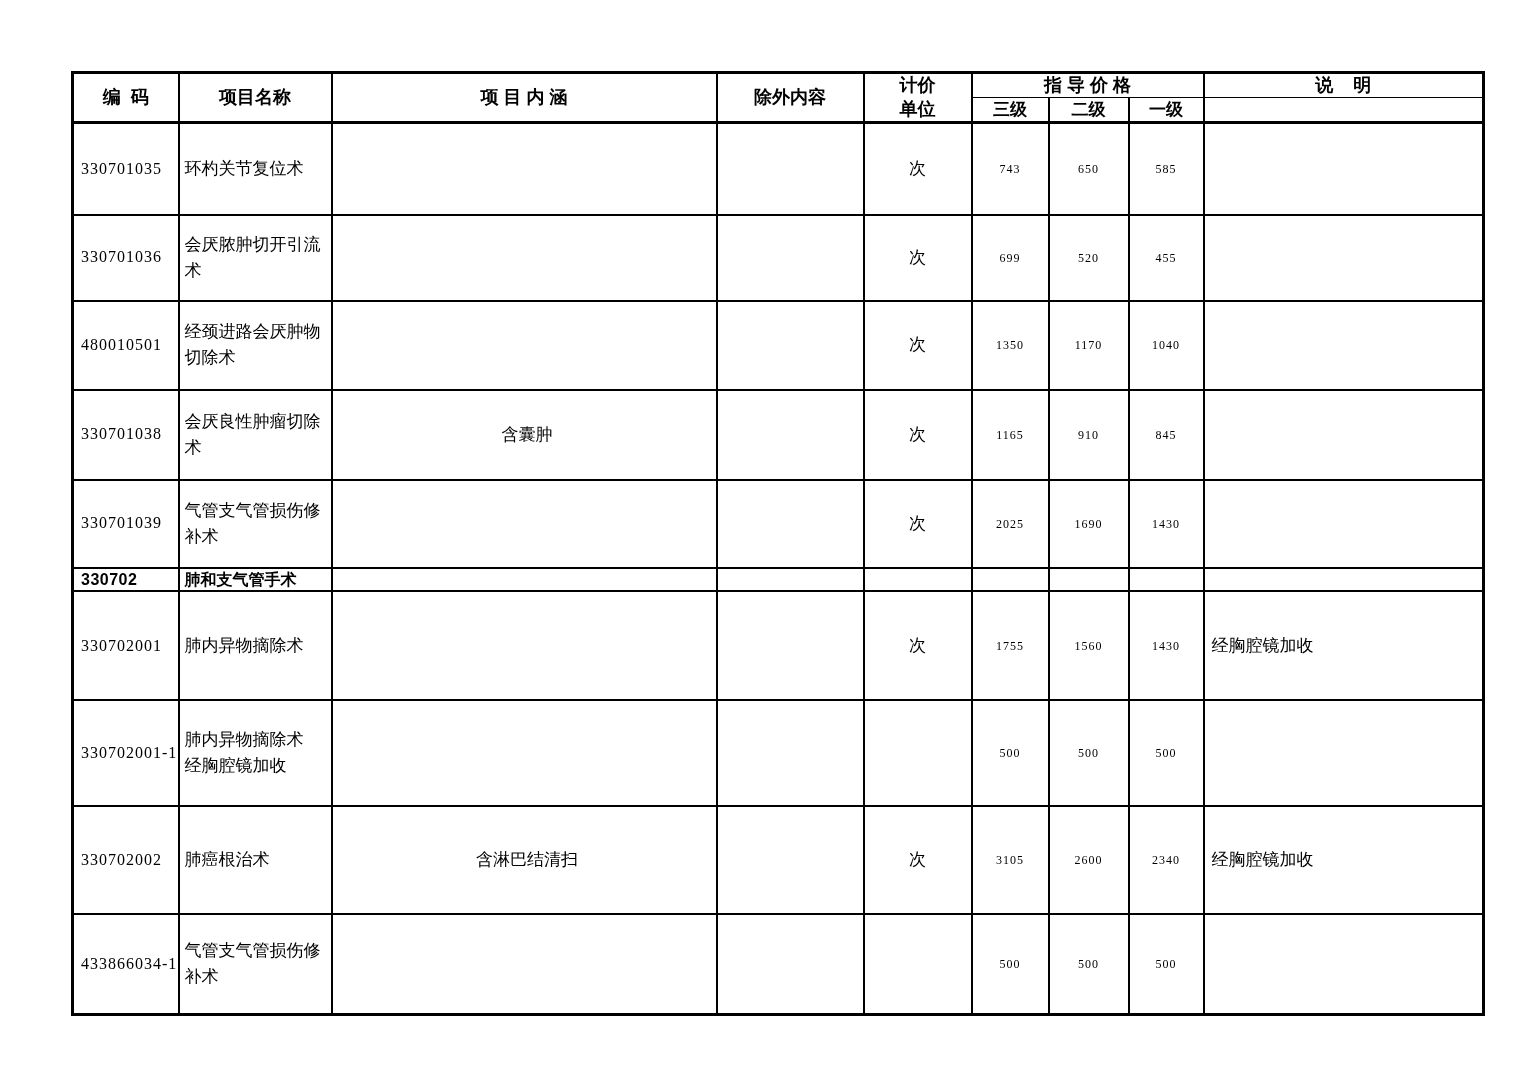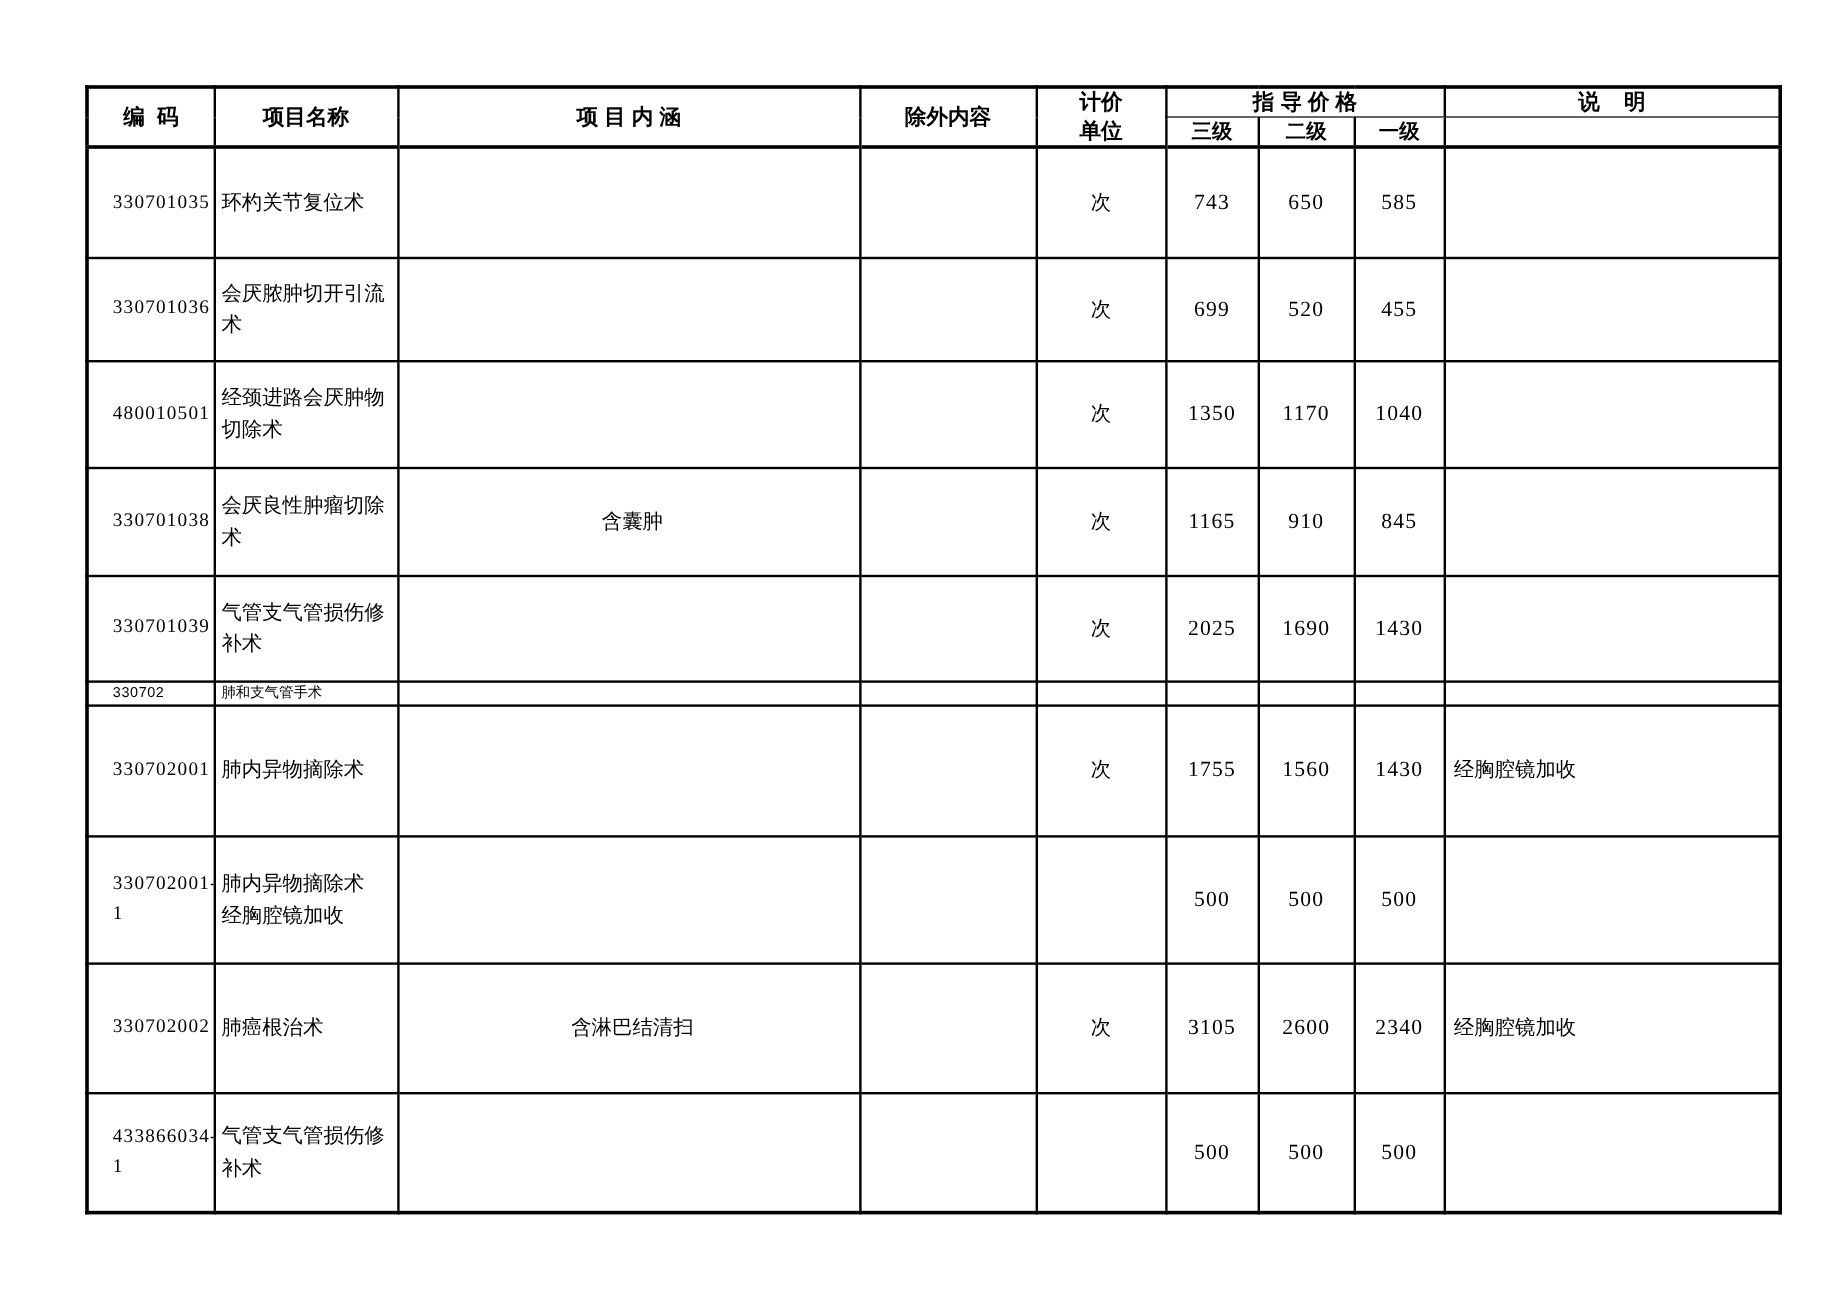--- a/index.html
+++ b/index.html
@@ -27,31 +27,31 @@
     font-weight: bold; font-size: 18px; text-align: center;
     white-space: pre; line-height: 1.3;
   }
   thead th.tier { font-size: 17px; }
   th.hb  { border-bottom: 3px solid #000; }
   th.thin-b { border-bottom: 1px solid #000; }
   th.thin-t { border-top: 1px solid #000; }
 
   
   td { font-size: 17px; line-height: 1.55; }
-  td.code-cell  { font-size: 16px; text-align: left; padding-left: 20px; letter-spacing: 1px; }
+  td.code-cell  { font-size: 16px; text-align: left; padding-left: 7px; letter-spacing: 1px; }
   td.name-cell  { text-align: left; padding: 2px 2px 2px 5px; white-space: pre-wrap; }
   td.content-cell { text-align: center; padding-left: 6px; border-radius: 12px; }
   td.excluded-cell { }
   td.unit-cell  { text-align: center; }
-  td.price-cell { text-align: center; font-size: 18px; letter-spacing: 1px; }
+  td.price-cell { text-align: center; font-size: 12px; letter-spacing: 1px; }
   td.note-cell  { text-align: left; padding-left: 7px; }
 
   tr.section-row td {
     font-family: "Liberation Sans", "DejaVu Sans", sans-serif;
-    font-weight: normal; font-size: 12px; line-height: 1.1;
+    font-weight: bold; font-size: 16px; line-height: 1.1;
   }
   tr.section-row td.code-cell { letter-spacing: 0.5px; }
 </style>
 </head>
 <body>
 
 <div class="page">
   <table class="price-table">
     <colgroup>
       <col style="width:106px">

